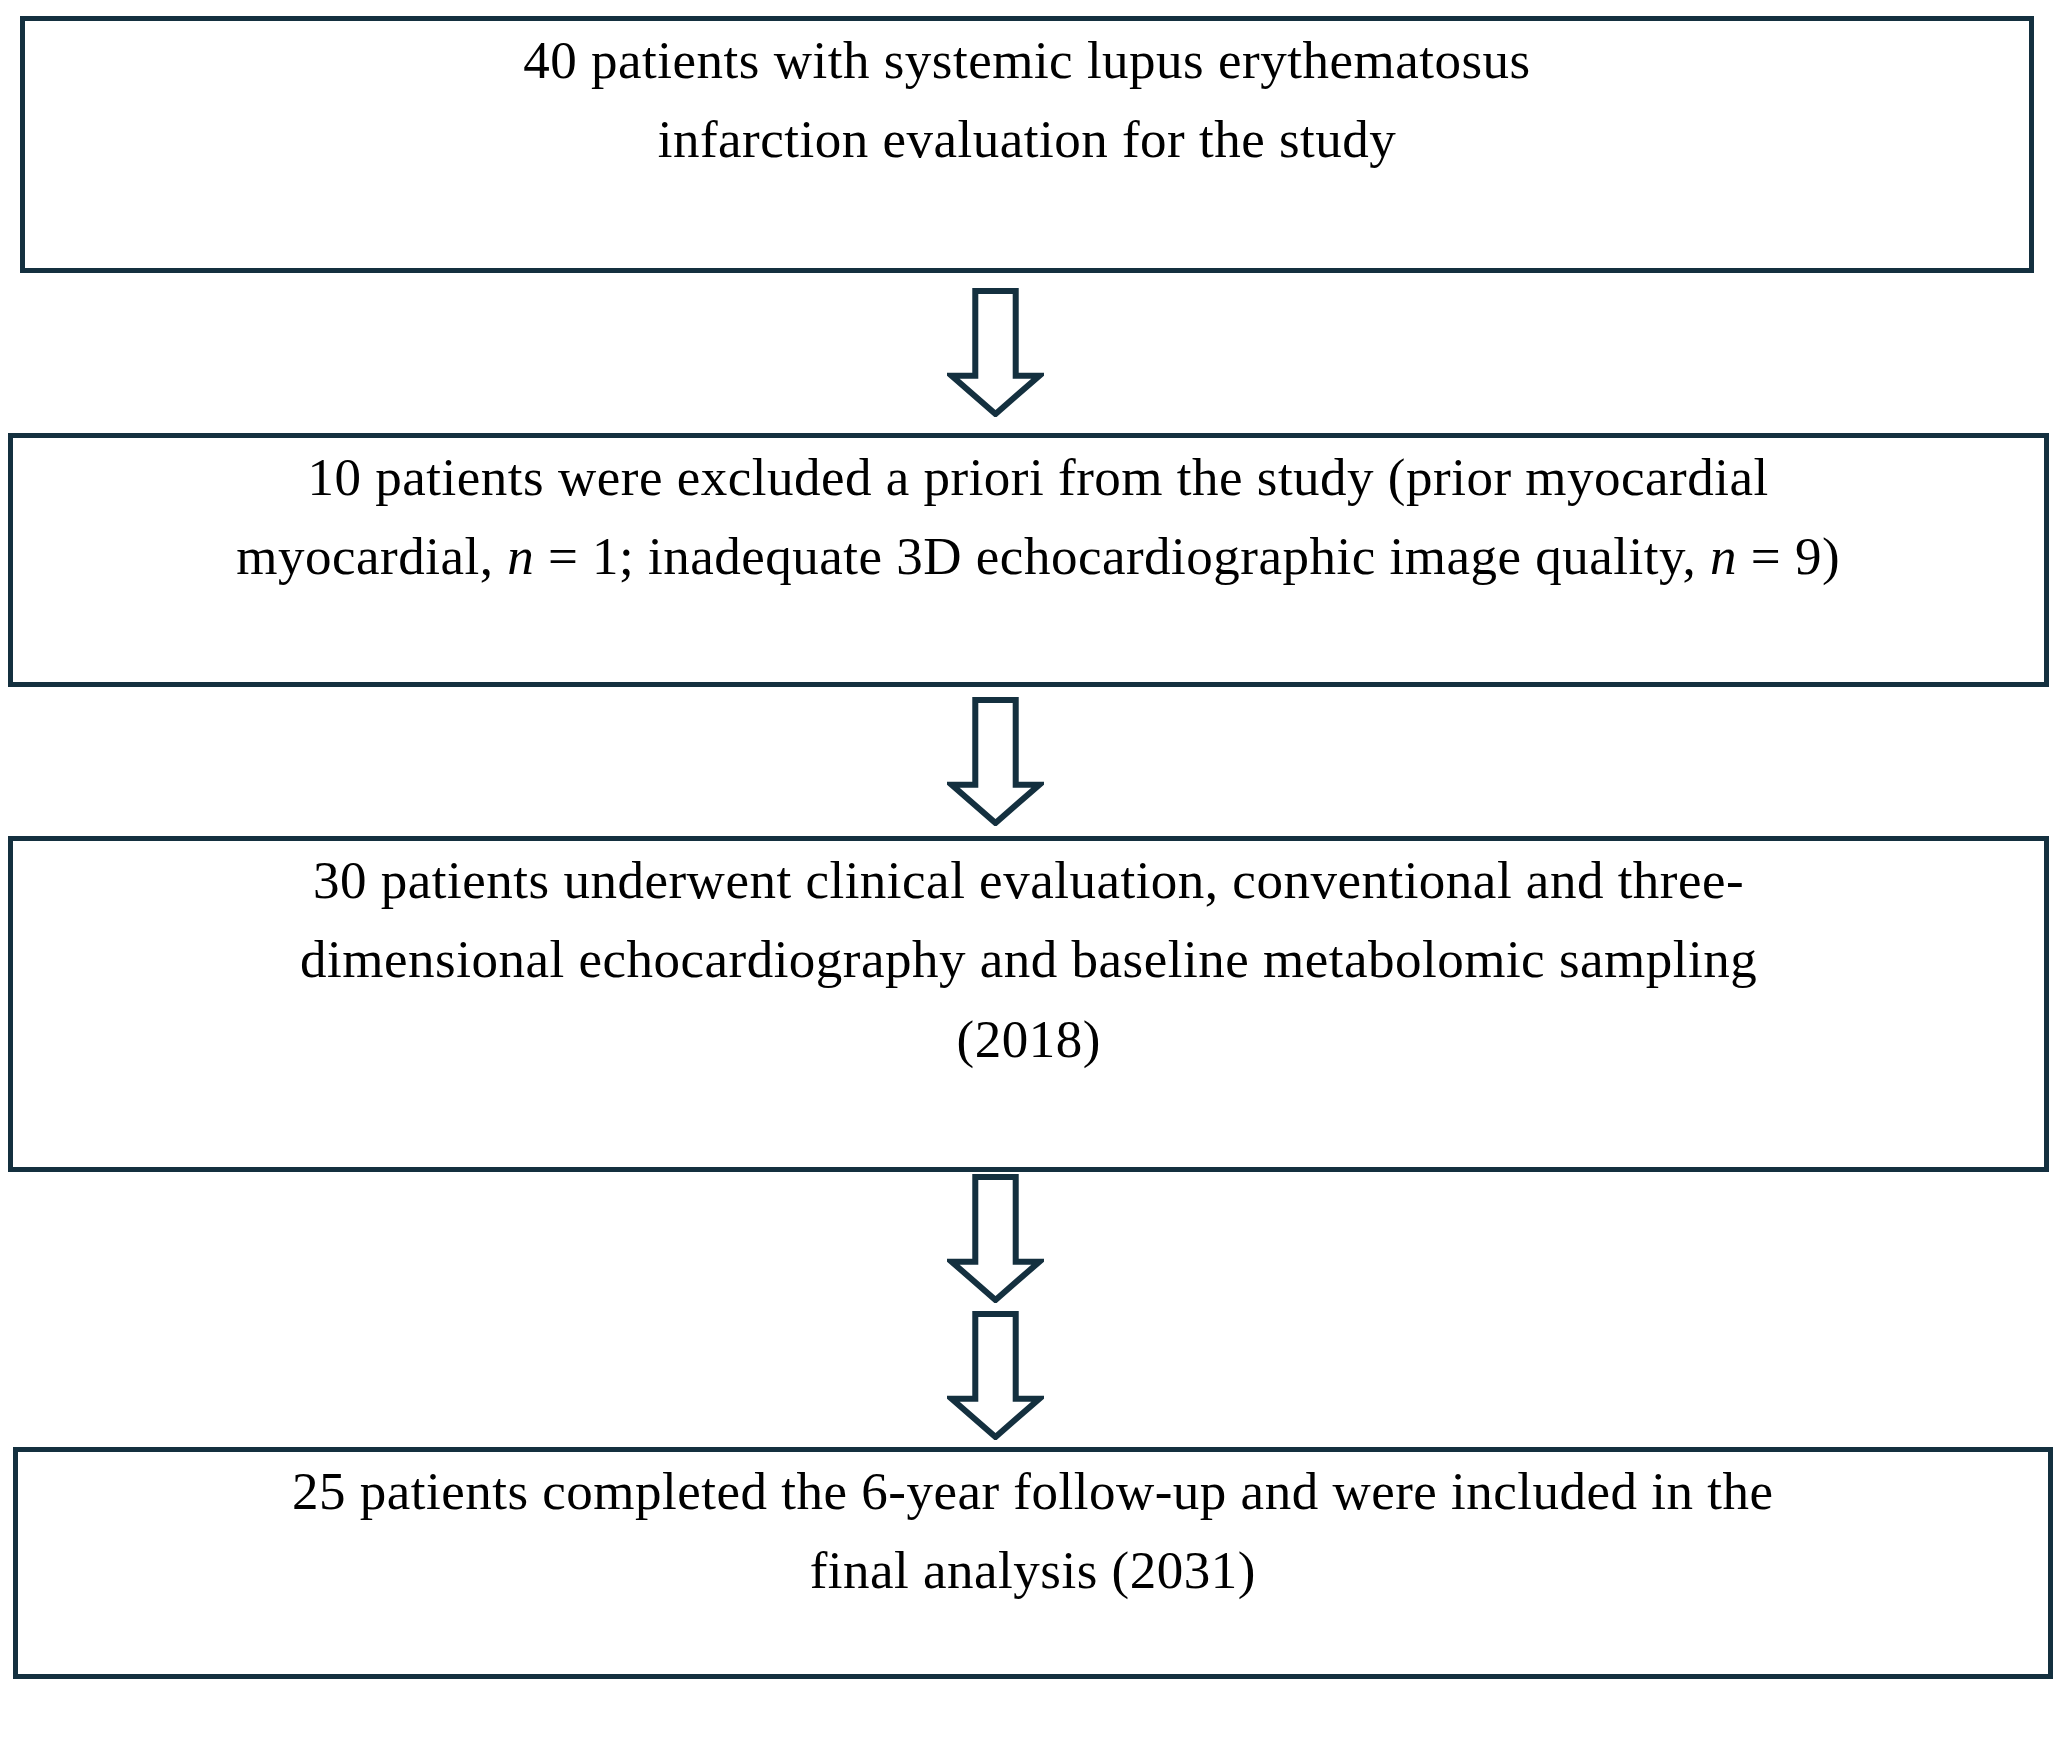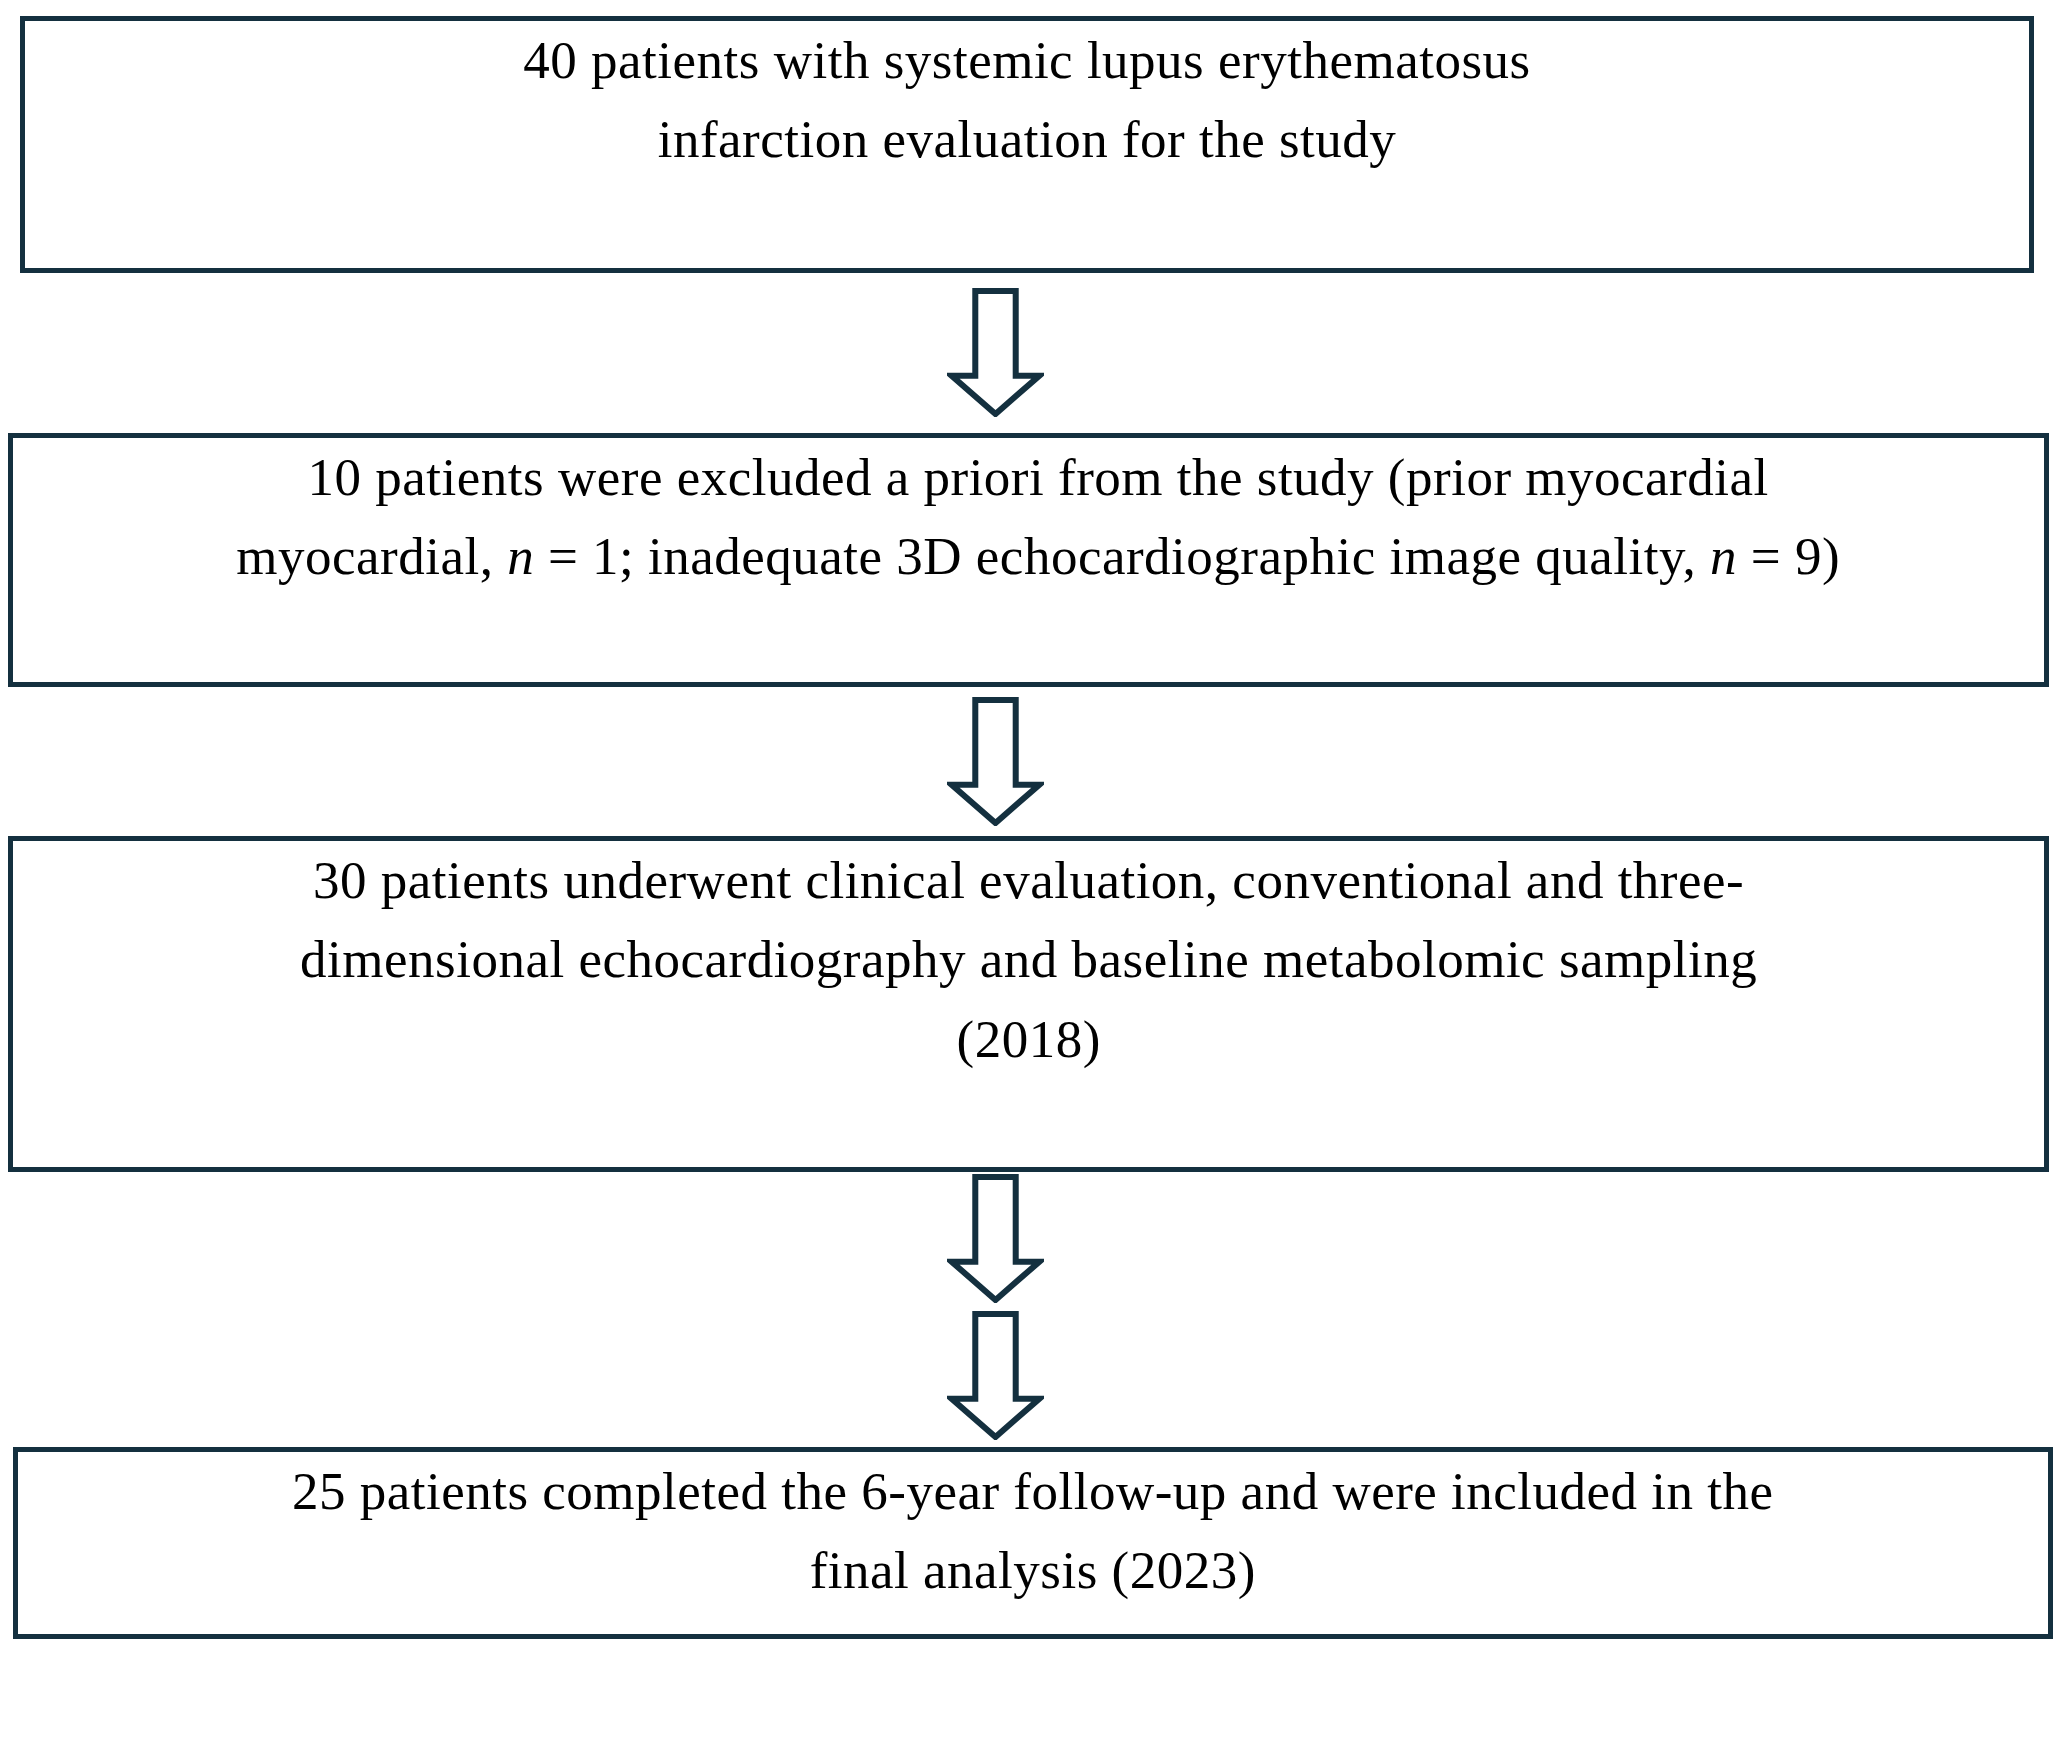--- a/index.html
+++ b/index.html
@@ -32,21 +32,21 @@
     font-size: 53px;
     line-height: 1.5;
     letter-spacing: 0.5px;
   }
   .box-text .line { display: block; white-space: nowrap; }
   .box-text em { font-style: italic; }
   .box-1 { margin: 15.6px 35px 0 20px; height: 257px; }
   .box-2 { margin: 0 20px 0 8.3px;  height: 254px; padding-left: 19px; }
   .box-3 { margin: 0 20px 0 8.3px;  height: 336px; }
   .box-4 { margin: 0 27.5px 0 41px; height: 141px; }
-  .box-5 { margin: 0 16.5px 0 13px; height: 192px; }
+  .box-5 { margin: 0 16.5px 0 13px; height: 232px; }
   .arrow-row {
     display: flex;
     align-items: center;
     justify-content: center;
   }
   .arrow-row-1 { height: 160px; }
   .arrow-row-2 { height: 149px; }
   .arrow-row-3 { height: 133px; }
   .arrow-row-4 { height: 142px; }
   .block-arrow {
@@ -110,18 +110,18 @@
 
   <div class="arrow-row arrow-row-4">
     <svg class="block-arrow" viewBox="0 0 110 150" xmlns="http://www.w3.org/2000/svg" aria-hidden="true">
       <polygon points="31.5,3.5 78.5,3.5 78.5,102 106,102 55,146.5 4,102 31.5,102"></polygon>
     </svg>
   </div>
 
   <section class="flow-box box-5">
     <div class="box-text">
         <span class="line"><span>25 patients completed the 6-year follow-up and were included in the</span></span>
-        <span class="line"><span>final analysis (2023)</span></span>
+        <span class="line"><span>final analysis (2031)</span></span>
       </div>
   </section>
 
 </main>
 
 
 </body></html>

